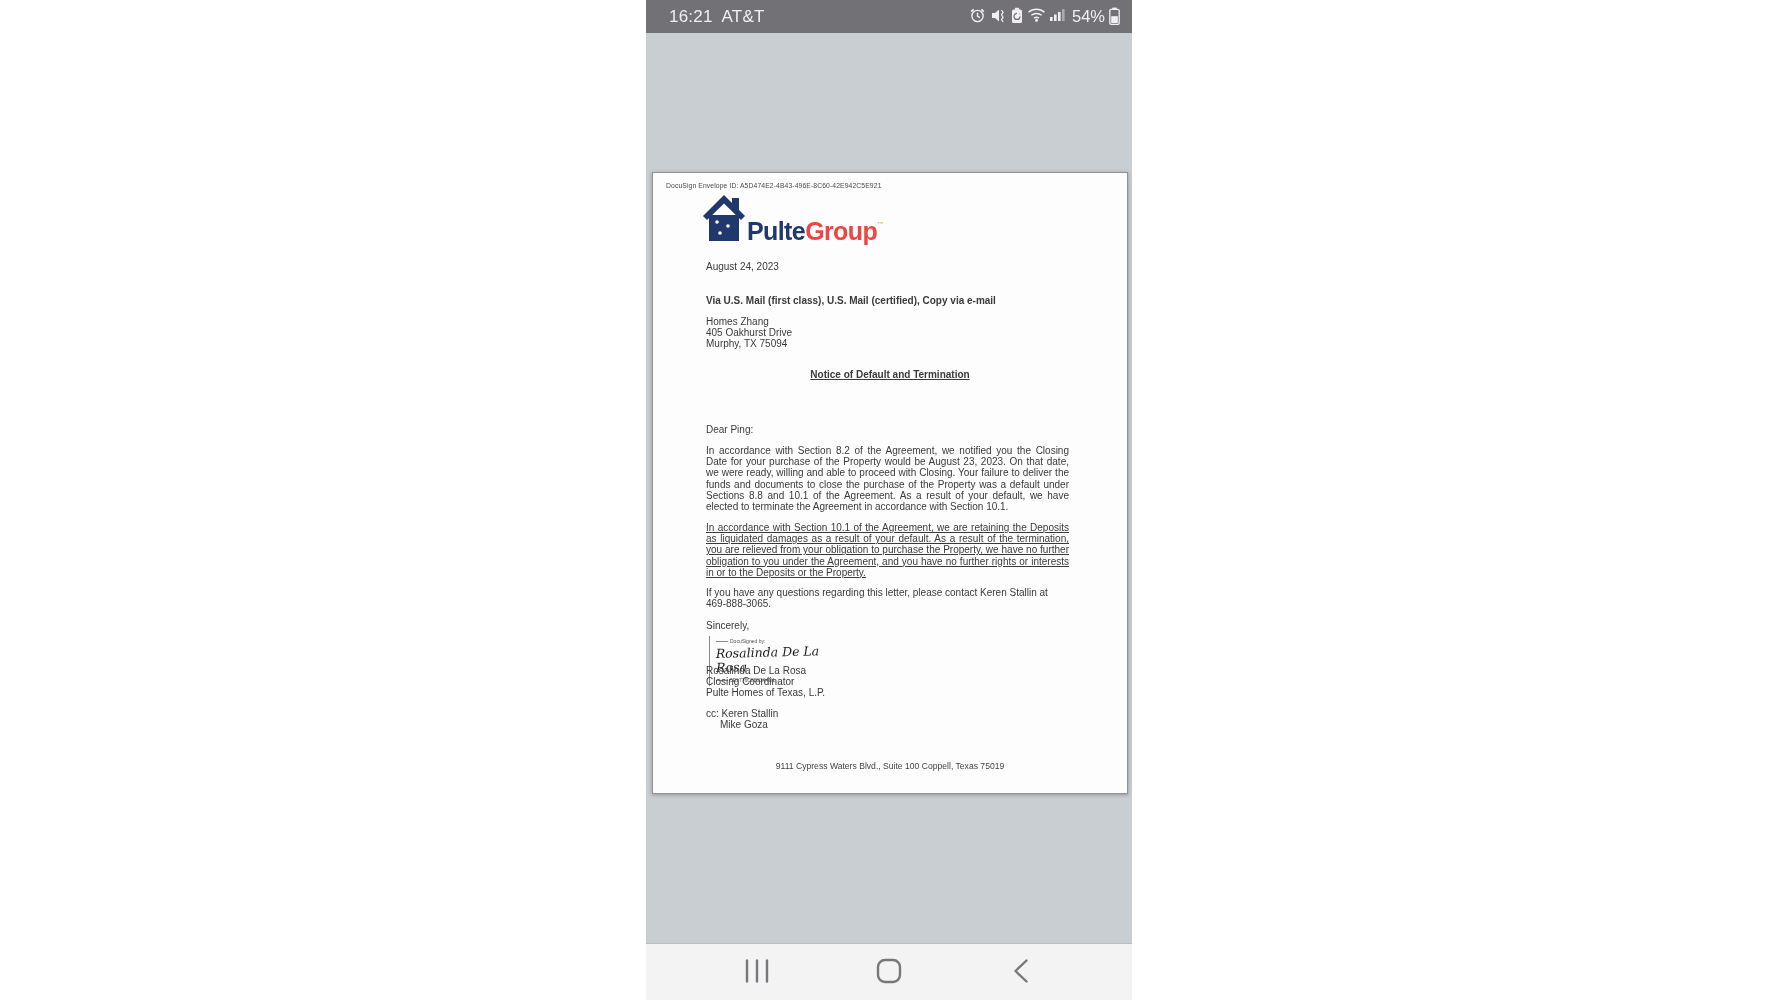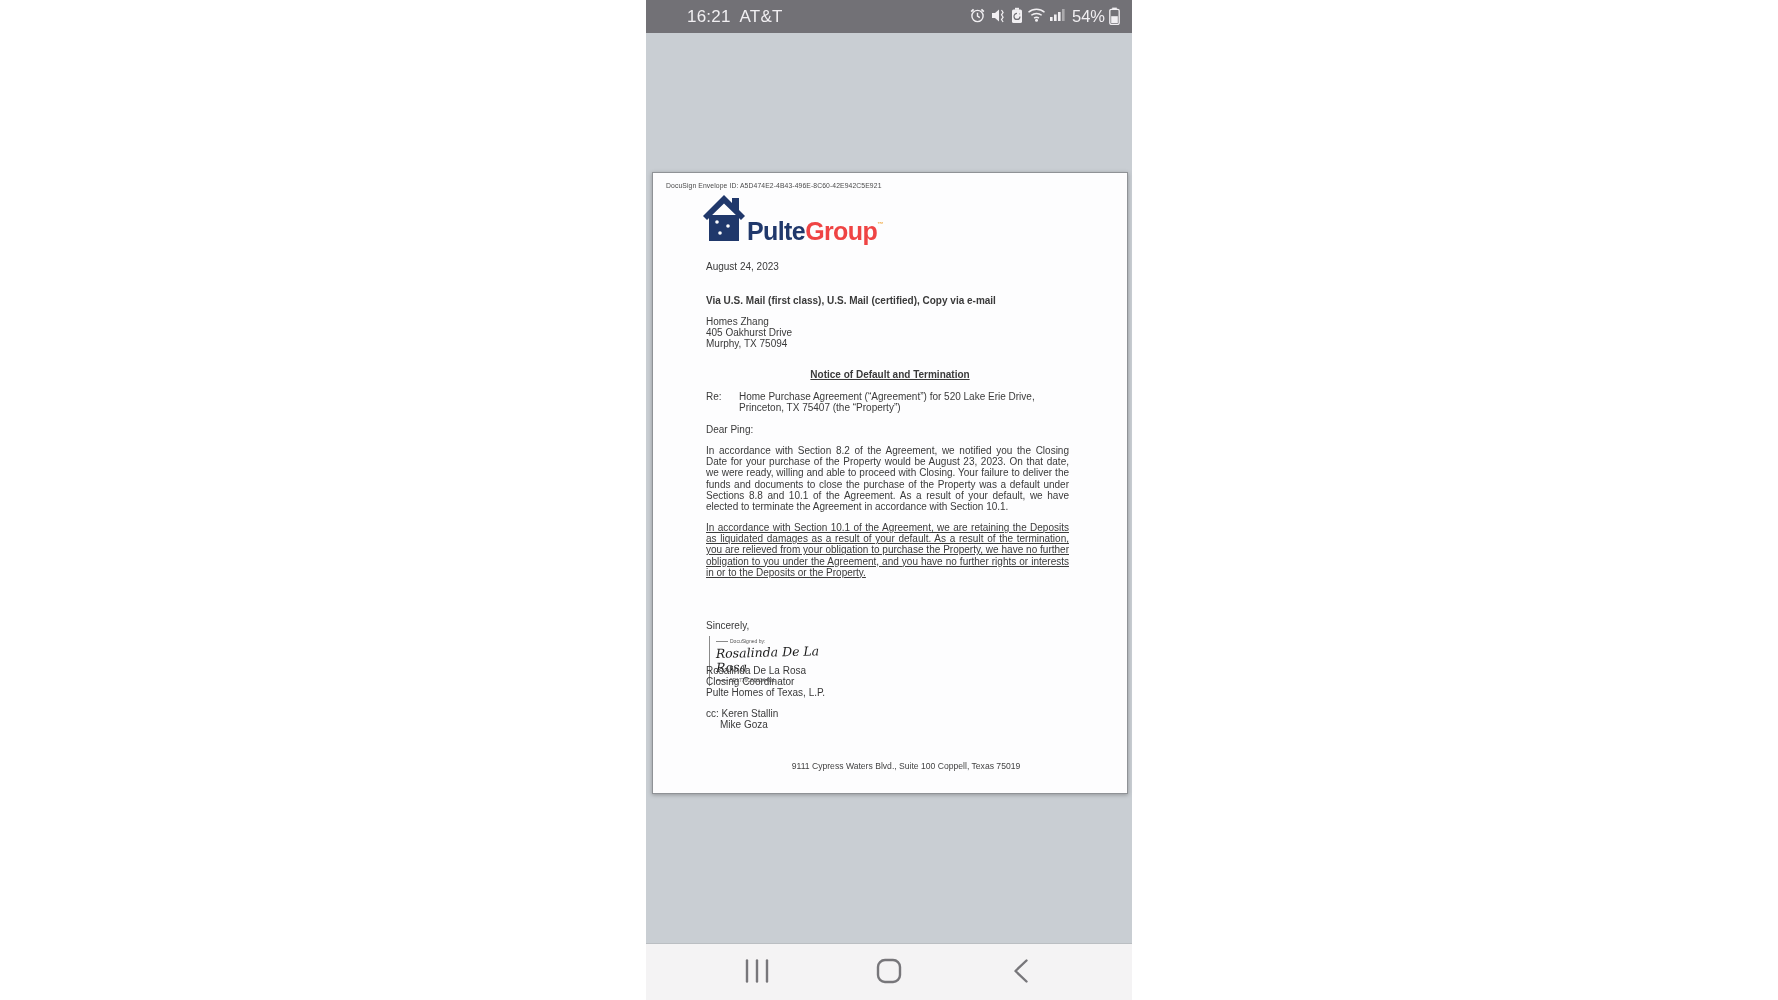--- a/index.html
+++ b/index.html
@@ -6,21 +6,21 @@
   html,body { background:#ffffff; }
   .canvas { position:relative; width:1778px; height:1000px; background:#ffffff; overflow:hidden;
             font-family:"Liberation Sans", sans-serif; }
 
   
   .phone { position:absolute; left:646px; top:0; width:486px; height:1000px; background:#c9ced3; }
 
   
   .statusbar { position:absolute; left:0; top:0; width:100%; height:33px; background:#727176;
                display:flex; align-items:center; justify-content:space-between;
-               padding:0 12px 0 41px; color:#f1eff2; }
+               padding:0 12px 0 23px; color:#f1eff2; }
   .sb-left { display:flex; gap:9px; font-size:17px; letter-spacing:.2px; }
   .sb-right { display:flex; align-items:flex-start; gap:4px; }
   .sb-right svg { display:block; }
   .batt-pct { font-size:16.5px; margin-left:2px; }
 
   
   .viewer { position:absolute; left:0; top:33px; width:100%; height:910px; background:#c9ced3; }
 
   
   .page { position:absolute; left:6px; top:139px; width:476px; height:622px;
@@ -51,21 +51,21 @@
   .sigbox::before { content:""; position:absolute; left:0; top:2px; bottom:2px; width:1px; background:#8a8a8a; }
   .sig-row { display:flex; align-items:center; gap:2px; }
   .sig-dash { width:12px; height:1px; background:#8a8a8a; flex:none; }
   .sig-small { font-size:5px; color:#555; white-space:nowrap; }
   .sig-script { font-family:"DejaVu Serif", serif; font-style:italic; font-size:12.5px;
                 color:#1c1c1c; line-height:14px; transform:rotate(-1.5deg); transform-origin:left; }
 
   .l-signame { position:absolute; left:53px; top:492px; }
   .l-cc { position:absolute; left:53px; top:535px; }
   .cc-indent { padding-left:14px; }
-  .l-footer { position:absolute; left:16px; top:588px; width:100%; text-align:center;
+  .l-footer { position:absolute; left:0; top:588px; width:100%; text-align:center;
               font-size:8.6px; color:#434343; }
 
   
   .navbar { position:absolute; left:0; top:943px; width:100%; height:57px; background:#f4f3f4;
             border-top:1px solid #babec2; display:flex; align-items:center;
             justify-content:space-between; padding:0 90px; }
   .navbtn { width:42px; height:42px; display:flex; align-items:center; justify-content:center;
             background:none; border:none; cursor:pointer; }
 </style>
 </head>
@@ -165,29 +165,26 @@
         <div class="l-via">Via U.S. Mail (first class), U.S. Mail (certified), Copy via e-mail</div>
 
         <div class="l-addr">
           <div>Homes Zhang</div>
           <div>405 Oakhurst Drive</div>
           <div>Murphy, TX 75094</div>
         </div>
 
         <div class="l-title">Notice of Default and Termination</div>
 
-        <div class="l-re">
-          <span class="re-label">Re:</span>
-          <span>Home Purchase Agreement (“Agreement”) for 520 Lake Erie Drive, Princeton, TX 75407 (the “Property”)</span>
-        </div>
 
         <div class="l-dear">Dear Ping:</div>
 
         <div class="l-p1">In accordance with Section 8.2 of the Agreement, we notified you the Closing Date for your purchase of the Property would be August 23, 2023.  On that date, we were ready, willing and able to proceed with Closing. Your failure to deliver the funds and documents to close the purchase of the Property was a default under Sections 8.8 and 10.1 of the Agreement. As a result of your default, we have elected to terminate the Agreement in accordance with Section 10.1.</div>
         <div class="l-p2">In accordance with Section 10.1 of the Agreement, we are retaining the Deposits as liquidated damages as a result of your default. As a result of the termination, you are relieved from your obligation to purchase the Property, we have no further obligation to you under the Agreement, and you have no further rights or interests in or to the Deposits or the Property.</div>
+        <div class="l-p3">If you have any questions regarding this letter, please contact Keren Stallin at 469-888-3065.</div>
 
         <div class="l-sin">Sincerely,</div>
 
         <div class="sigbox">
           <div class="sig-row">
             <span class="sig-dash"></span>
             <span class="sig-small">DocuSigned by:</span>
           </div>
           <div class="sig-script">Rosalinda De La Rosa</div>
           <div class="sig-row">

